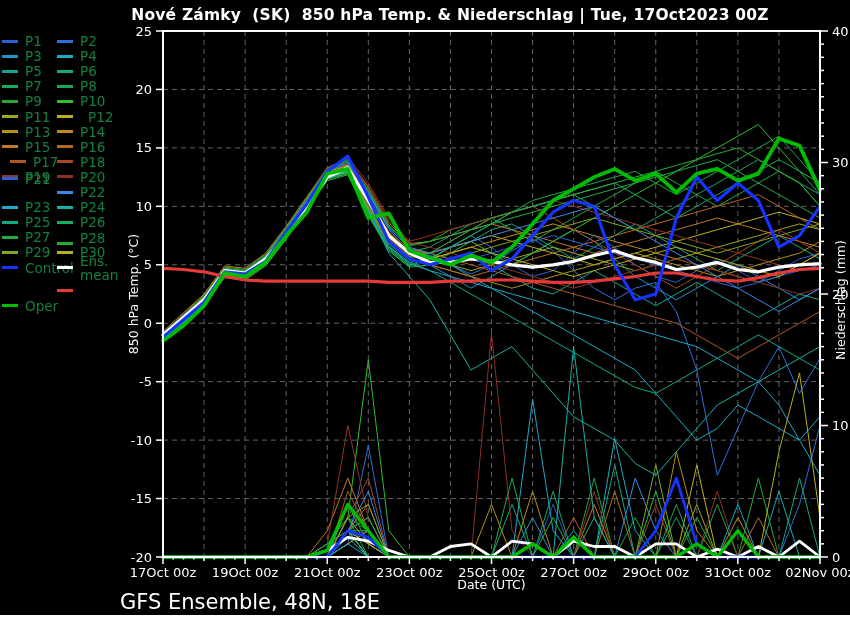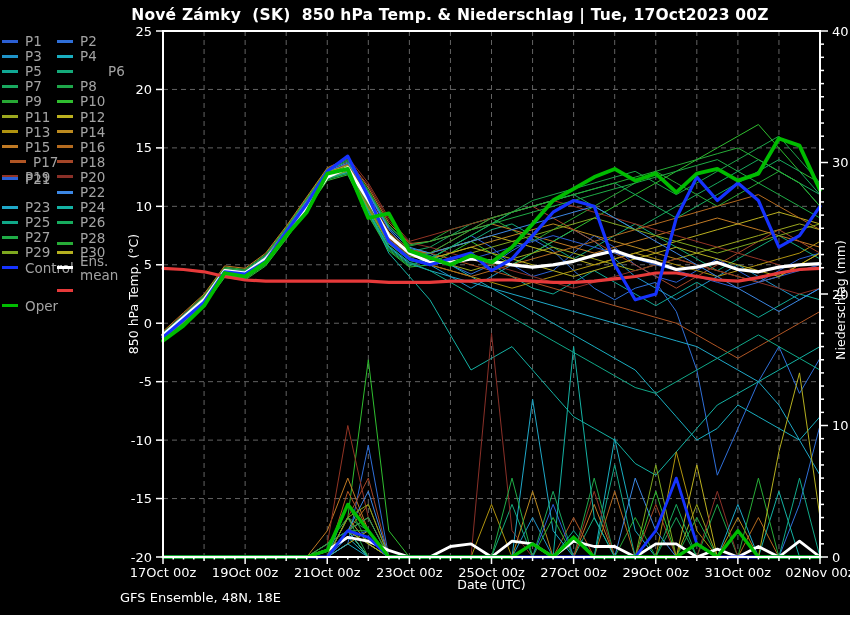--- a/index.html
+++ b/index.html
@@ -3,26 +3,26 @@
 <meta charset="utf-8">
 <style>
   html,body{margin:0;padding:0;background:#000;}
   .page{position:relative;width:850px;height:620px;background:#000;color:#fff;
         font-family:"DejaVu Sans",sans-serif;overflow:hidden;}
   .title{position:absolute;top:6px;left:0;width:900px;text-align:center;
          font-size:15.5px;font-weight:bold;white-space:pre;letter-spacing:0.2px;}
   #legend{position:absolute;left:0;top:0;width:150px;height:330px;}
   .lg-cell{position:absolute;display:flex;align-items:center;height:15px;}
   .lg-swatch{display:inline-block;width:16px;height:3px;margin-right:7px;flex:0 0 16px;}
-  .lg-label{font-size:13.5px;color:#a3a3a3;line-height:14px;}
+  .lg-label{font-size:13.5px;color:#15803d;line-height:14px;}
   .lg-wrap{align-items:flex-start;height:auto;}
   .lg-wrap .lg-swatch{margin-top:6px;}
   .lg-wrap .lg-label{width:86px;}
   #chart{position:absolute;left:0;top:0;}
-  .footer-left{position:absolute;left:120px;top:590px;font-size:13px;}
+  .footer-left{position:absolute;left:120px;top:590px;font-size:21px;}
   .footer-right{position:absolute;left:650px;top:590px;font-size:17px;}
   .bottom-strip{position:absolute;left:0;top:615px;width:850px;height:5px;background:#fff;}
 </style>
 </head>
 <body>
 
 <div class="page">
   <div class="title">Nové Zámky  (SK)  850 hPa Temp. &amp; Niederschlag | Tue, 17Oct2023 00Z</div>
   <div id="legend">
       <div class="lg-cell" style="left: 2px; top: 33.5px;">
@@ -38,21 +38,21 @@
         <span class="lg-label">P3</span>
       </div>
       <div class="lg-cell" style="left: 57px; top: 48.6px;">
         <span class="lg-swatch" style="background: rgb(25, 174, 192);"></span>
         <span class="lg-label">P4</span>
       </div>
       <div class="lg-cell" style="left: 2px; top: 63.7px;">
         <span class="lg-swatch" style="background: rgb(16, 168, 148);"></span>
         <span class="lg-label">P5</span>
       </div>
-      <div class="lg-cell" style="left: 57px; top: 63.7px; gap: 28px;">
+      <div class="lg-cell" style="left: 57px; top: 63.7px;">
         <span class="lg-swatch" style="background: rgb(20, 170, 122);"></span>
         <span class="lg-label">P6</span>
       </div>
       <div class="lg-cell" style="left: 2px; top: 78.8px;">
         <span class="lg-swatch" style="background: rgb(25, 168, 95);"></span>
         <span class="lg-label">P7</span>
       </div>
       <div class="lg-cell" style="left: 57px; top: 78.8px;">
         <span class="lg-swatch" style="background: rgb(30, 166, 74);"></span>
         <span class="lg-label">P8</span>
@@ -62,21 +62,21 @@
         <span class="lg-label">P9</span>
       </div>
       <div class="lg-cell" style="left: 57px; top: 93.9px;">
         <span class="lg-swatch" style="background: rgb(47, 190, 47);"></span>
         <span class="lg-label">P10</span>
       </div>
       <div class="lg-cell" style="left: 2px; top: 109px;">
         <span class="lg-swatch" style="background: rgb(156, 168, 31);"></span>
         <span class="lg-label">P11</span>
       </div>
-      <div class="lg-cell" style="left: 57px; top: 109px;">
+      <div class="lg-cell" style="left: 57px; top: 109px; gap: 8px;">
         <span class="lg-swatch" style="background: rgb(188, 177, 31);"></span>
         <span class="lg-label">P12</span>
       </div>
       <div class="lg-cell" style="left: 2px; top: 124.1px;">
         <span class="lg-swatch" style="background: rgb(176, 147, 15);"></span>
         <span class="lg-label">P13</span>
       </div>
       <div class="lg-cell" style="left: 57px; top: 124.1px;">
         <span class="lg-swatch" style="background: rgb(188, 138, 31);"></span>
         <span class="lg-label">P14</span>

